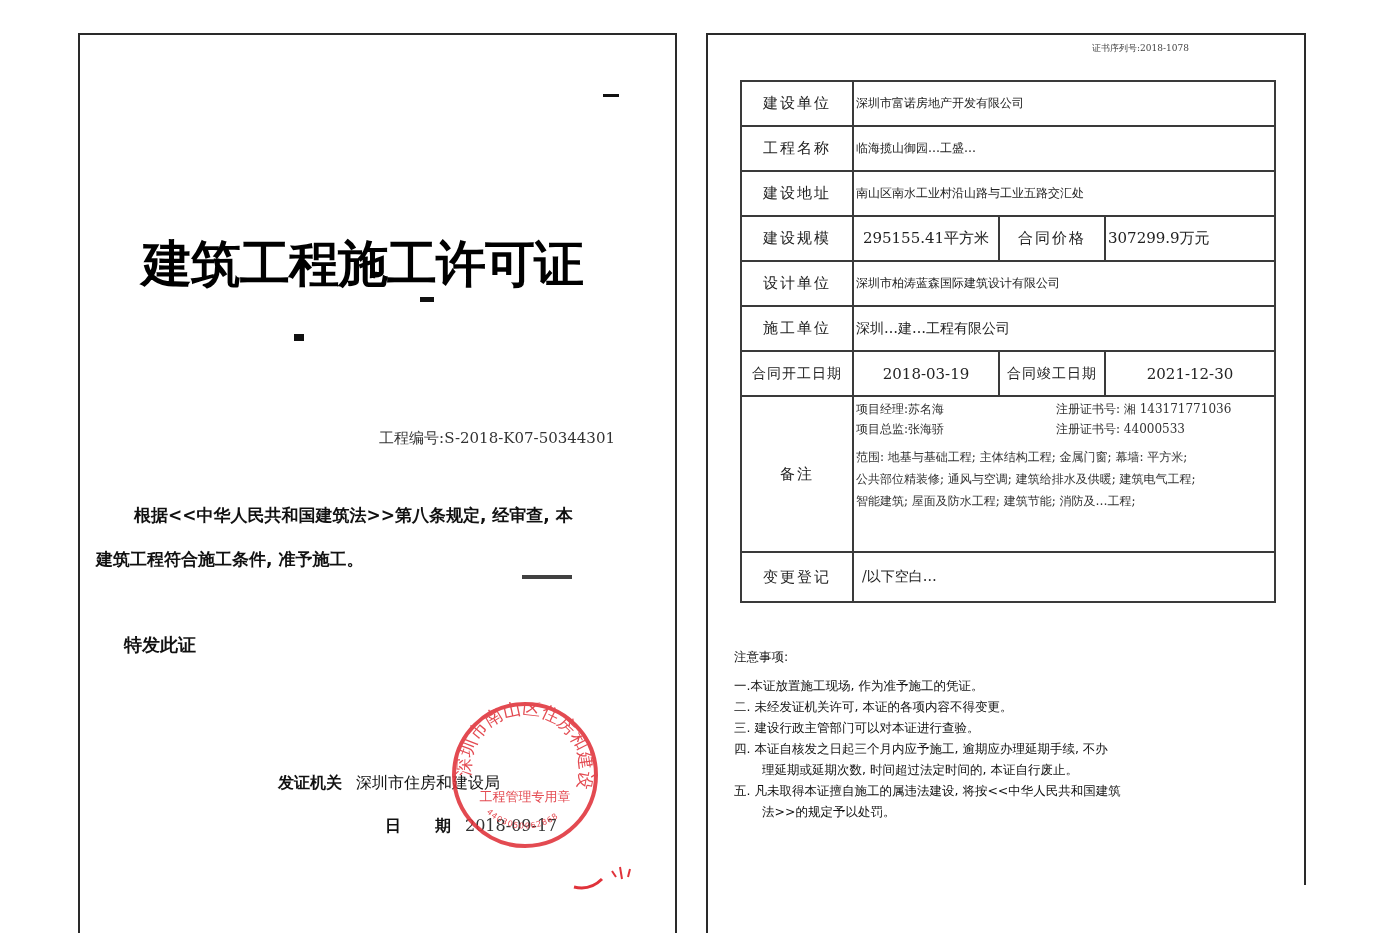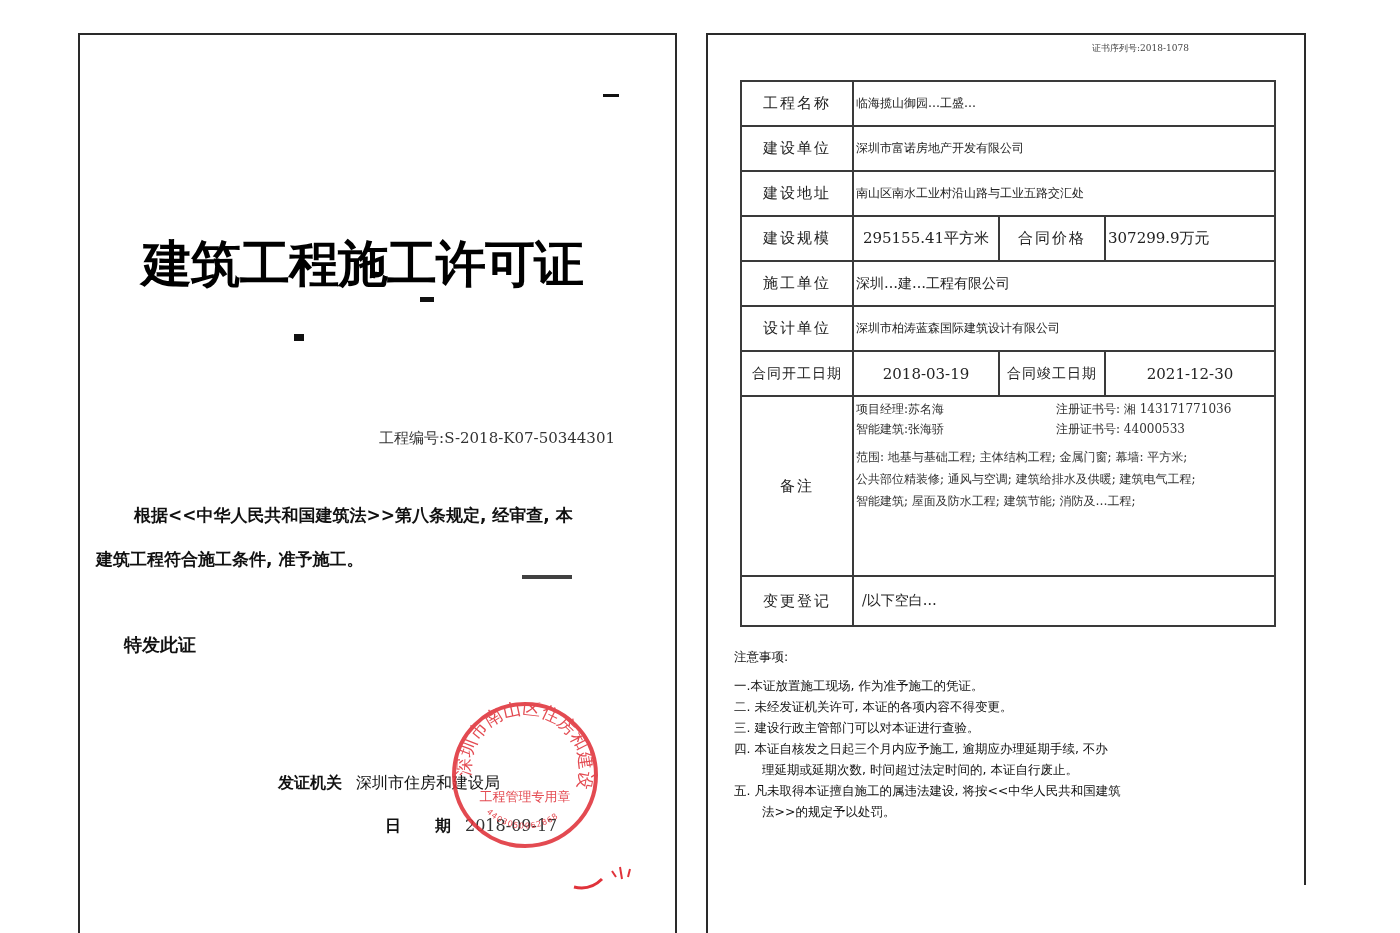--- a/index.html
+++ b/index.html
@@ -83,21 +83,21 @@
     }
     table.permit td {
       border: 2px solid #3a3a3a; height: 45px; vertical-align: middle;
       font-size: 13px; color: #222; padding: 0 2px;
     }
     table.permit td.label {
       width: 112px; text-align: center; font-size: 15px; letter-spacing: 2px; color: #222;
     }
     table.permit td.value-sm { font-size: 12px; }
     table.permit td.center { text-align: center; font-size: 15px; }
-    table.permit tr.scope-row td { height: 180px; }
+    table.permit tr.scope-row td { height: 156px; }
     table.permit tr.change-row td { height: 50px; }
     .staff-grid {
       display: grid; grid-template-columns: 200px 1fr; row-gap: 3px;
       font-size: 12px; color: #333; margin-top: -22px;
     }
     .scope-text { margin-top: 8px; font-size: 12px; line-height: 22px; color: #333; }
     .scope-text div { white-space: nowrap; overflow: hidden; }
 
     .notes {
       position: absolute; left: 26px; top: 614px; width: 460px;
@@ -163,58 +163,58 @@
 
   <table class="permit">
     <colgroup>
       <col style="width:112px">
         <col style="width:146px">
         <col style="width:106px">
         <col style="width:170px">
     </colgroup>
     <tbody>
         <tr>
+      <td class="label">建设单位</td>
+      <td class="value-sm" colspan="3">深圳市富诺房地产开发有限公司</td>
+    </tr>
+    <tr>
       <td class="label">工程名称</td>
       <td class="value-sm" colspan="3">临海揽山御园…工盛…</td>
-    </tr>
-    <tr>
-      <td class="label">建设单位</td>
-      <td class="value-sm" colspan="3">深圳市富诺房地产开发有限公司</td>
     </tr>
     <tr>
       <td class="label">建设地址</td>
       <td class="value-sm" colspan="3">南山区南水工业村沿山路与工业五路交汇处</td>
     </tr>
     <tr>
       <td class="label">建设规模</td>
       <td class="center">295155.41平方米</td>
       <td class="label">合同价格</td>
       <td style="font-size:15px;">307299.9万元</td>
     </tr>
     <tr>
+      <td class="label">设计单位</td>
+      <td class="value-sm" colspan="3">深圳市柏涛蓝森国际建筑设计有限公司</td>
+    </tr>
+    <tr>
       <td class="label">施工单位</td>
       <td colspan="3" style="font-size:14px;">深圳…建…工程有限公司</td>
-    </tr>
-    <tr>
-      <td class="label">设计单位</td>
-      <td class="value-sm" colspan="3">深圳市柏涛蓝森国际建筑设计有限公司</td>
     </tr>
     <tr>
       <td class="label" style="letter-spacing:1px; font-size:14px;">合同开工日期</td>
       <td class="center">2018-03-19</td>
       <td class="label" style="letter-spacing:1px; font-size:14px;">合同竣工日期</td>
       <td class="center">2021-12-30</td>
     </tr>
     <tr class="scope-row">
       <td class="label">备注</td>
       <td colspan="3" style="vertical-align:top; padding-top:4px;">
         <div class="staff-grid" style="margin-top:0;">
           <span>项目经理:苏名海</span>
           <span>注册证书号: 湘 143171771036</span>
-          <span>智能建筑:张海骄</span>
+          <span>项目总监:张海骄</span>
           <span>注册证书号: 44000533</span>
         </div>
         <div class="scope-text">
           <div>范围: 地基与基础工程; 主体结构工程; 金属门窗; 幕墙: 平方米;</div>
           <div>公共部位精装修; 通风与空调; 建筑给排水及供暖; 建筑电气工程;</div>
           <div> 智能建筑; 屋面及防水工程; 建筑节能; 消防及…工程;</div>
         </div>
       </td>
     </tr>
     <tr class="change-row">

